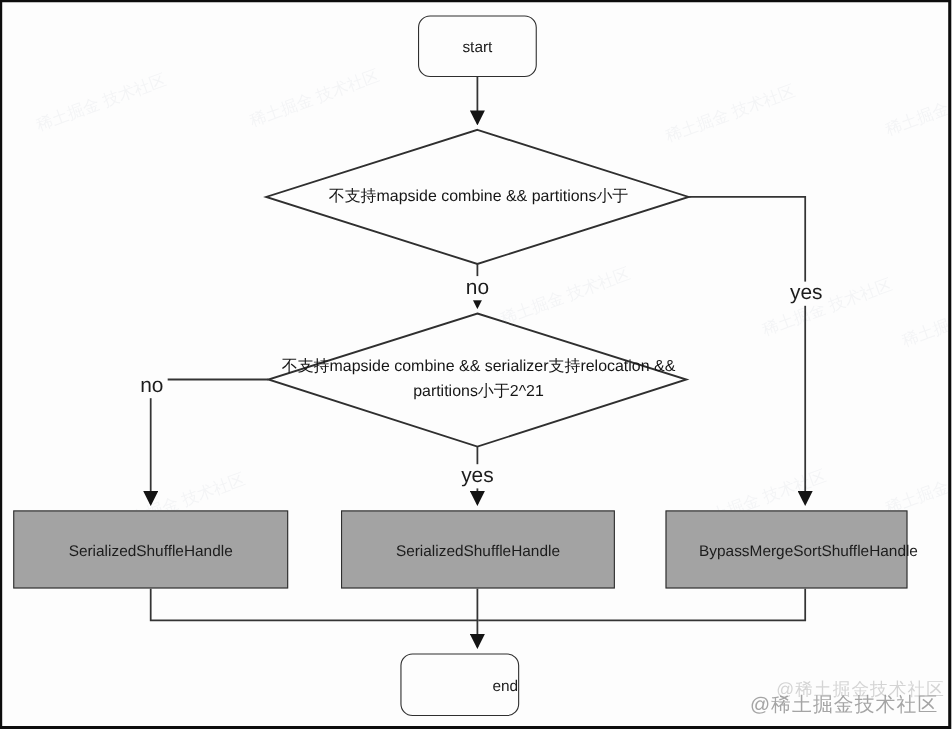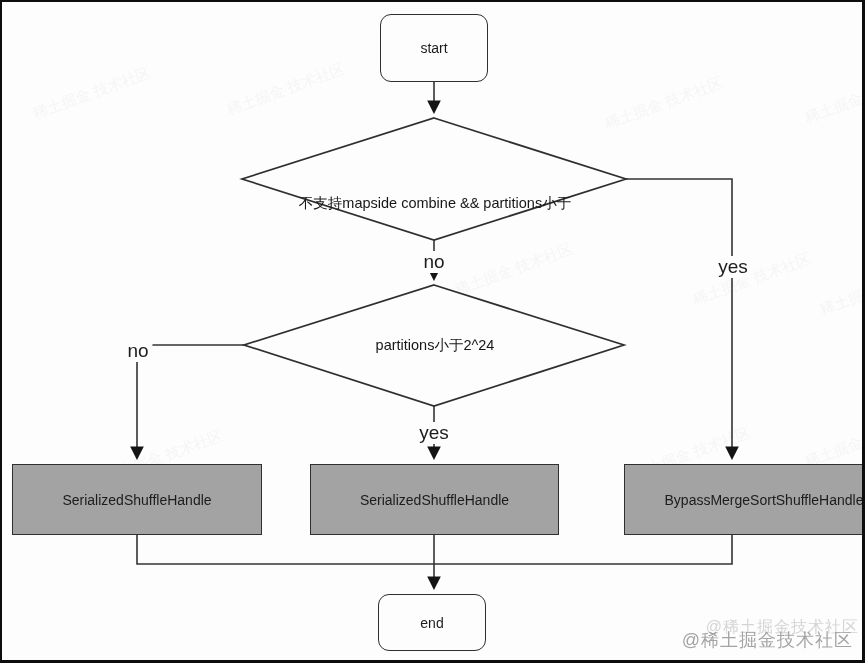--- a/index.html
+++ b/index.html
@@ -31,21 +31,21 @@
     align-items: center;
     justify-content: center;
     text-align: center;
     color: #1c1c1c;
     font-size: 14px;
     box-sizing: border-box;
     z-index: 2;
   }
   .terminal {
     width: 108px;
-    height: 68px;
+    height: 56px;
     border: 1.8px solid #2f2f2f;
     border-radius: 11px;
     background: #fdfdfd;
   }
   .process {
     height: 71px;
     border: 1.8px solid #2f2f2f;
     background: #a3a3a3;
   }
   .decision-text {
@@ -129,41 +129,42 @@
 
     <path d="M730,533 L730,562 L433,562" fill="none" stroke="#343434" stroke-width="1.6"></path>
 
     <path d="M432,533 L432,586" fill="none" stroke="#343434" stroke-width="1.6" marker-end="url(#arrow)"></path>
   </svg>
 
   <div class="node terminal" style="left:378px; top:12px;">
     <span>start</span>
   </div>
 
-  <div class="decision-text" style="left:433px; top:177px;margin-top:24px;">
+  <div class="decision-text" style="left:433px; top:177px;">
     <div>不支持mapside combine &amp;&amp;  partitions小于</div>
   </div>
 
   <div class="decision-text" style="left:433px; top:343px;">
-    <div>partitions小于2^24</div>
+    <div>不支持mapside combine &amp;&amp;  serializer支持relocation &amp;&amp;</div>
+    <div>partitions小于2^21</div>
   </div>
 
   <div class="node process" style="left:10px; top:462px; width:250px;">
     <span>SerializedShuffleHandle</span>
   </div>
 
   <div class="node process" style="left:308px; top:462px; width:249px;">
     <span>SerializedShuffleHandle</span>
   </div>
 
-  <div class="node process" style="left:622px; top:462px; width:240px;padding-left:40px;">
+  <div class="node process" style="left:603px; top:462px; width:220px;padding-left:40px;">
     <span>BypassMergeSortShuffleHandle</span>
   </div>
 
-  <div class="node terminal" style="left:376px; top:592px; height:57px;">
+  <div class="node terminal" style="left:362px; top:592px; height:57px;justify-content:flex-end;">
     <span>end</span>
   </div>
 
   <span class="edge-label" style="left:432px; top:260px;">no</span>
   <span class="edge-label" style="left:731px; top:265px;">yes</span>
   <span class="edge-label" style="left:136px; top:349px;">no</span>
   <span class="edge-label" style="left:432px; top:431px;">yes</span>
 
   <span class="wm-tile" style="left:28px;  top:82px;">稀土掘金 技术社区</span>
   <span class="wm-tile" style="left:222px; top:78px;">稀土掘金 技术社区</span>

